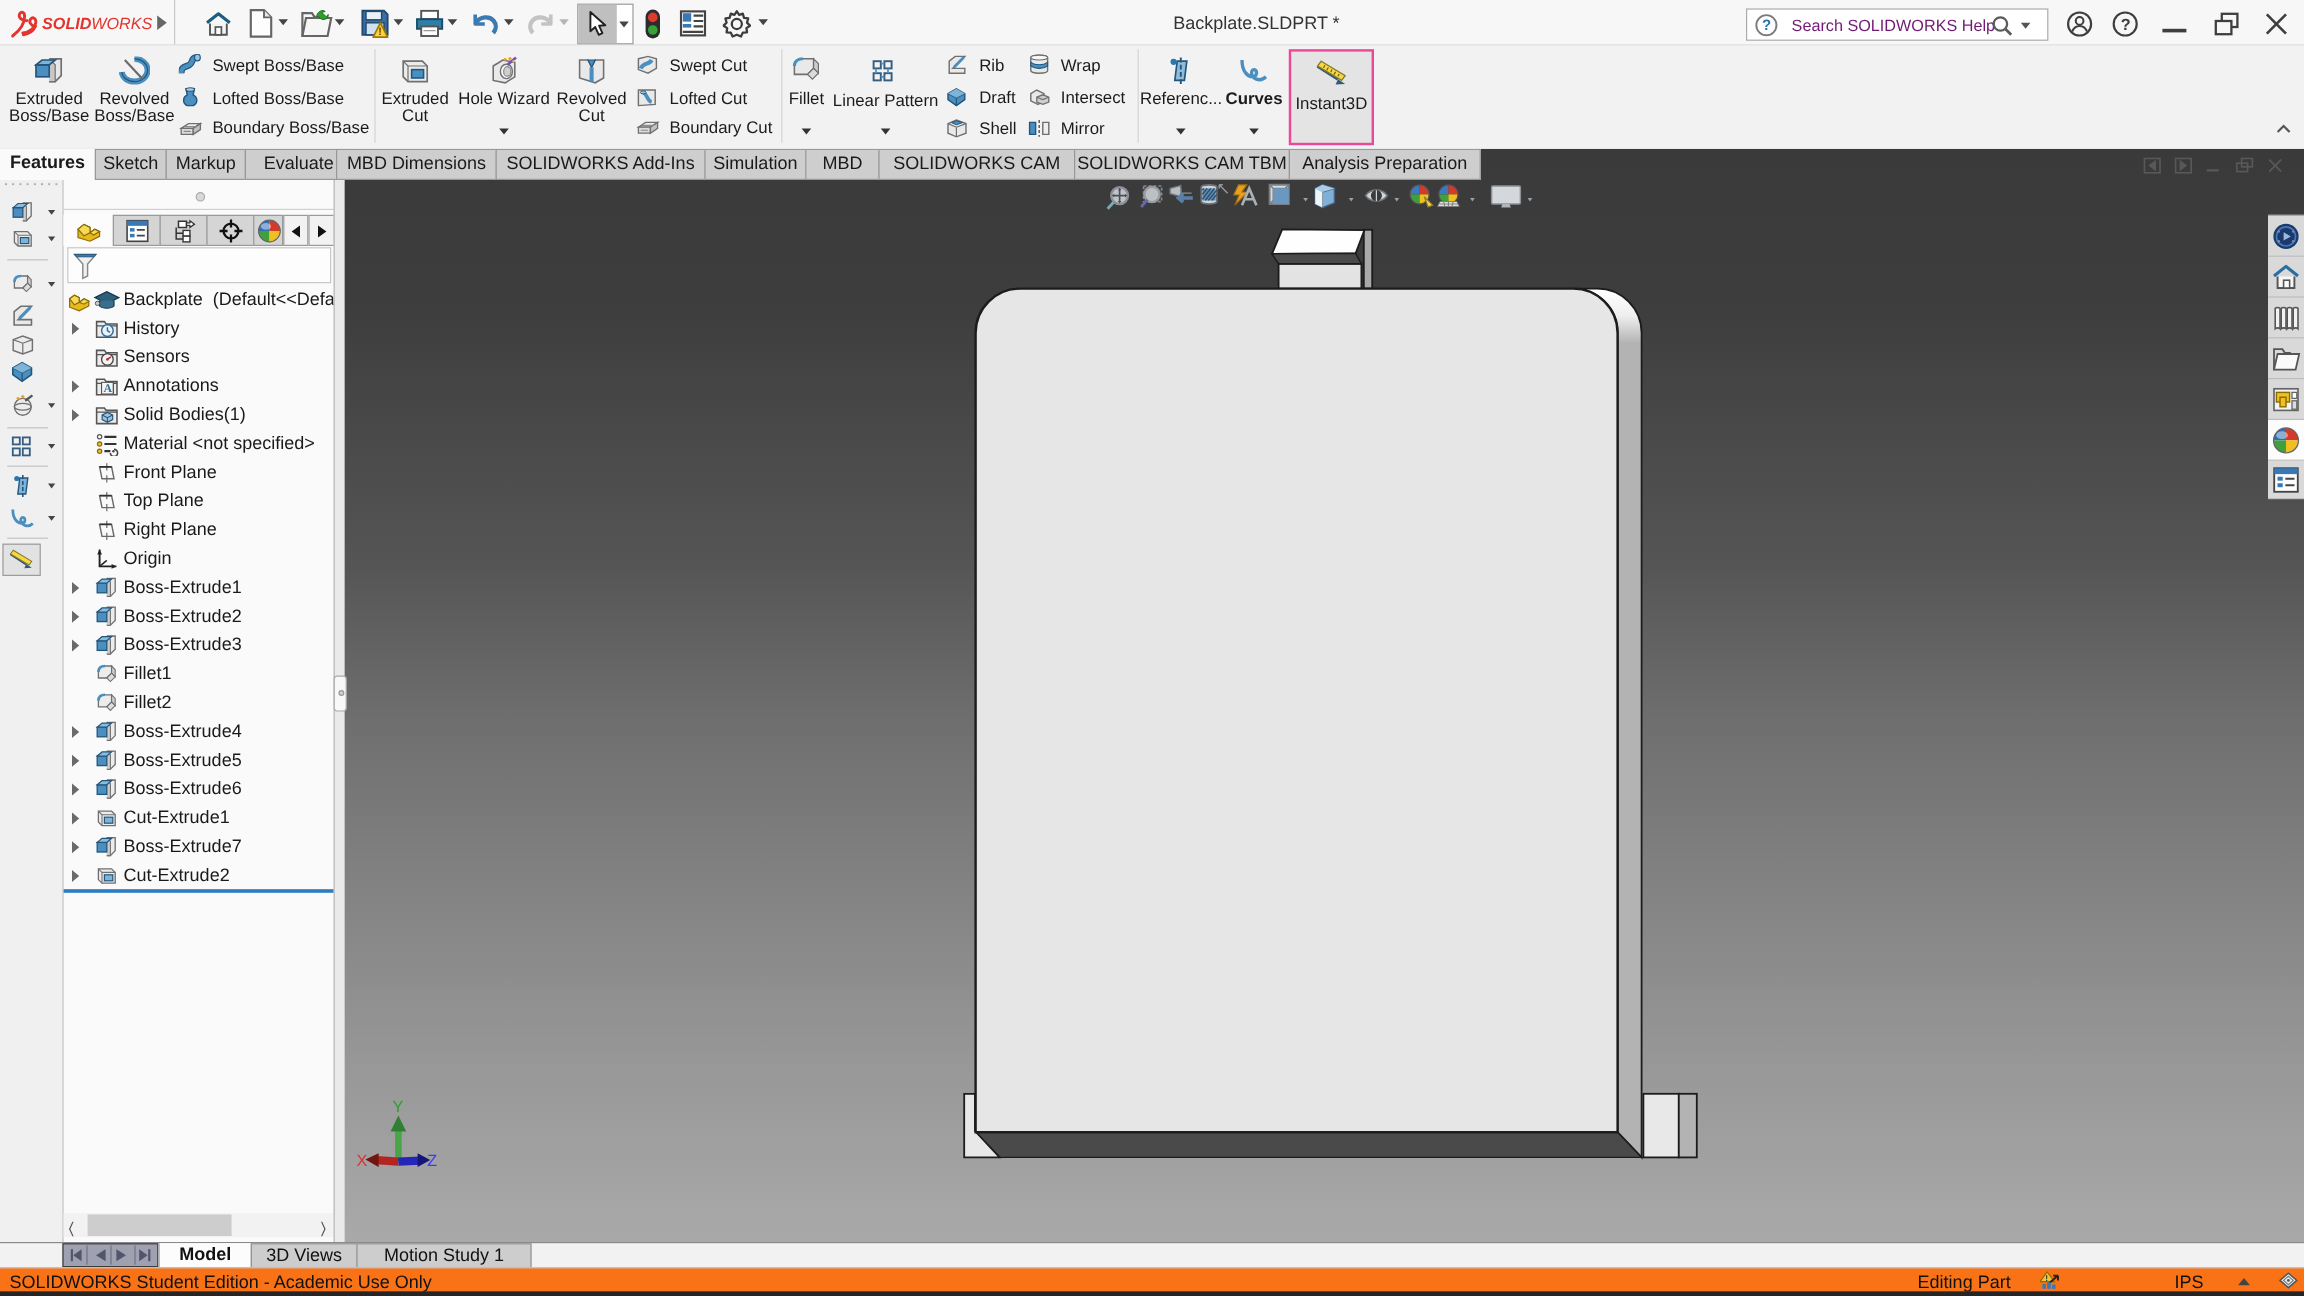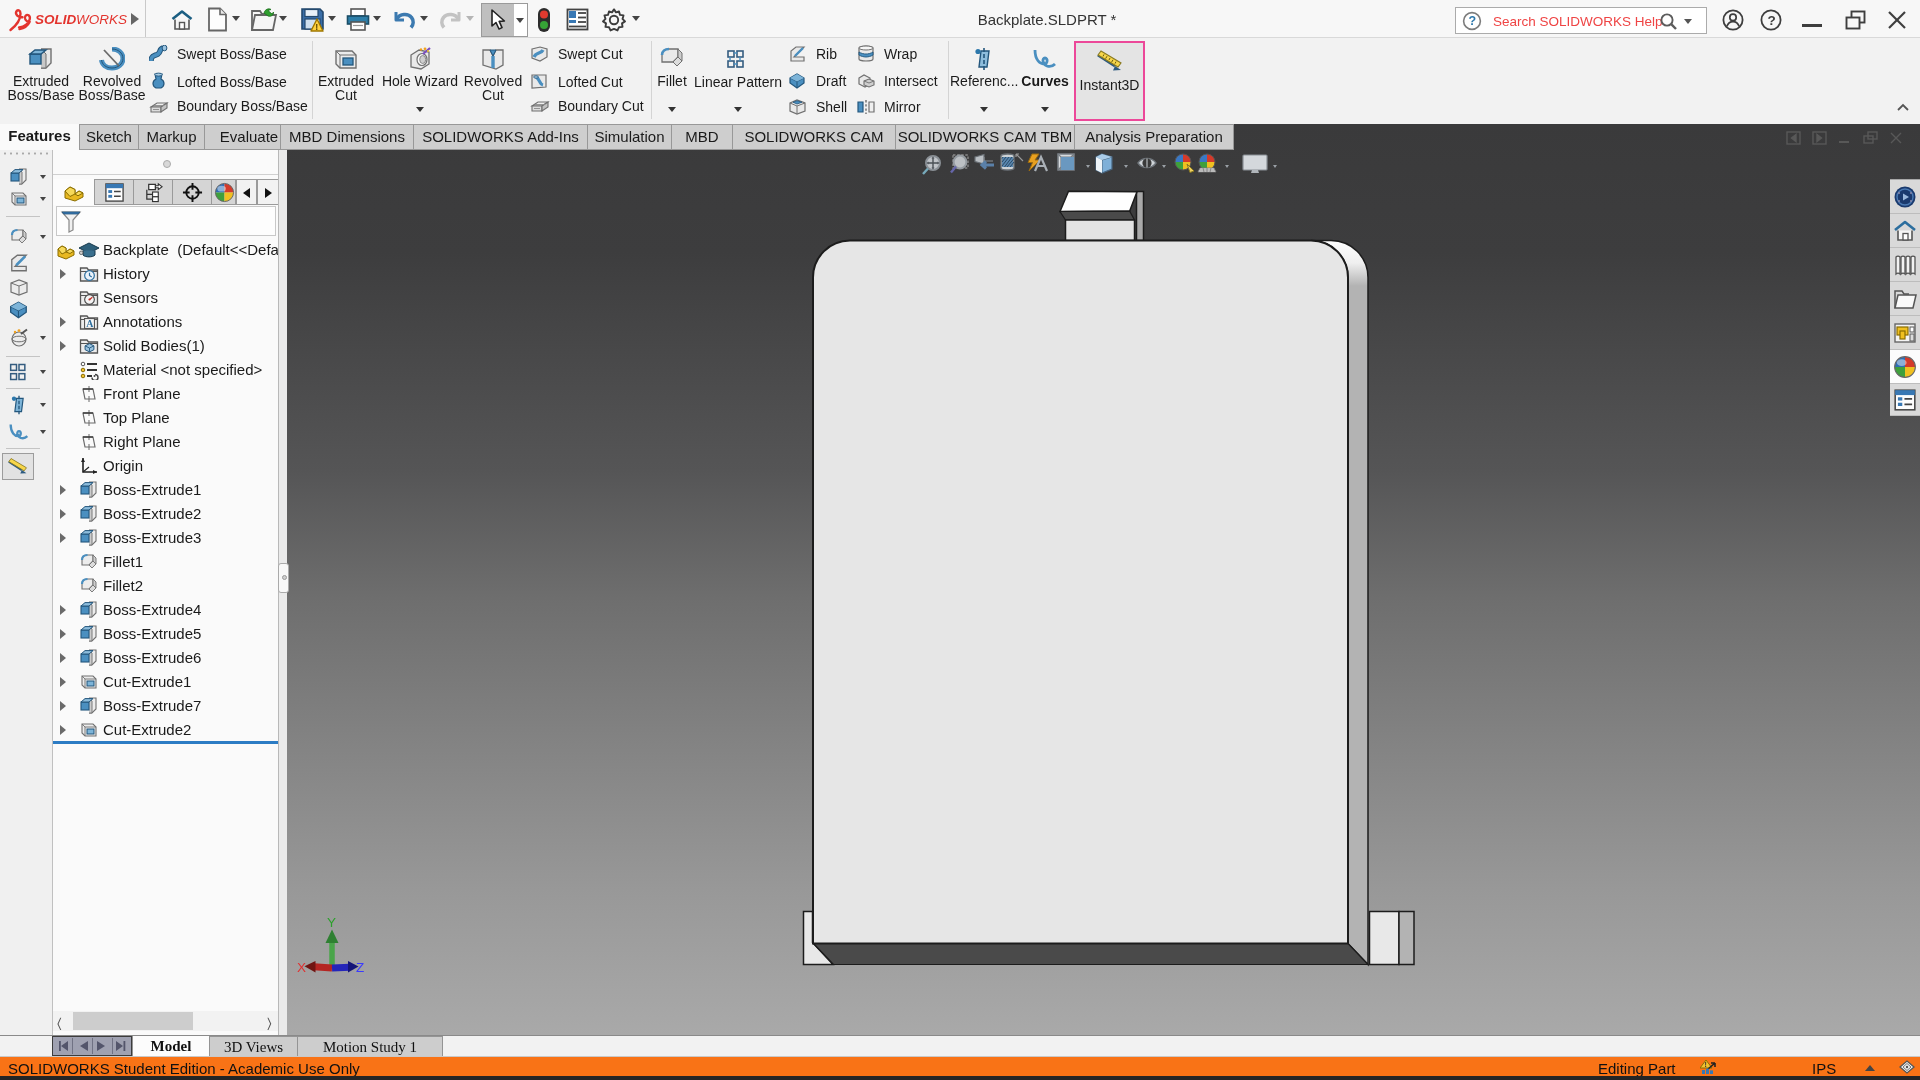--- a/index.html
+++ b/index.html
@@ -6,21 +6,21 @@
 html,body { width:1920px; height:1080px; overflow:hidden; font-family:"Liberation Sans", sans-serif; }
 .abs { position:absolute; }
 #stage { position:relative; width:1920px; height:1080px; background:#f0f0f0; }
 
 
 #titlebar { position:absolute; left:0; top:0; width:1920px; height:38px; background:#f7f7f7; border-bottom:1px solid #d9d9d9; }
 #title { position:absolute; left:947px; top:11px; width:200px; text-align:center; font-size:15px; color:#333; white-space:nowrap; }
 .tbsep { position:absolute; top:0; width:1px; height:37px; background:#c9c9c9; }
 .dd { position:absolute; width:0; height:0; border-left:4px solid transparent; border-right:4px solid transparent; border-top:5px solid #444; }
 #searchbox { position:absolute; left:1455px; top:7px; width:252px; height:27px; background:#fff; border:1px solid #ababab; }
-#searchbox span.ph { position:absolute; left:37px; top:6px; font-size:13.5px; color:#ef4444; white-space:nowrap; }
+#searchbox span.ph { position:absolute; left:37px; top:6px; font-size:13.5px; color:#701a75; white-space:nowrap; }
 
 
 #ribbon { position:absolute; left:0; top:38px; width:1920px; height:86px; background:#f2f2f2; }
 .rsep { position:absolute; top:3px; width:1px; height:78px; background:#d4d4d4; }
 .bigbtn { position:absolute; top:0; text-align:center; }
 .biglabel { font-size:14px; color:#1b1b1b; line-height:13.5px; }
 .smallrow { position:absolute; height:18px; font-size:14px; color:#1b1b1b; white-space:nowrap; }
 
 
 #cmtabs { position:absolute; left:0; top:124px; width:1234px; height:26px; background:#fafafa; }
@@ -33,21 +33,21 @@
 
 #leftpanel { position:absolute; left:0; top:150px; width:287px; height:885px; background:#f0f0f0; }
 #tree { position:absolute; left:52px; top:0; width:226px; height:885px; background:#fafafa; border-left:1px solid #c0c0c0; }
 .trow { position:absolute; left:0; height:24px; width:226px; font-size:15px; color:#1a1a1a; white-space:nowrap; }
 .trow .lbl { position:absolute; left:50px; top:3px; }
 .texp { position:absolute; left:7px; top:7px; width:0; height:0; border-top:5px solid transparent; border-bottom:5px solid transparent; border-left:6px solid #6a6a6a; }
 .ticon { position:absolute; left:26px; top:2px; width:20px; height:20px; }
 
 
 #bottomtabs { position:absolute; left:0; top:1035px; width:1920px; height:21px; background:#f2f2f2; border-top:1px solid #8a8a8a; }
-.btab { position:absolute; top:0; height:21px; border:1px solid #949494; background:#cdcdcd; font-size:15px; color:#111; text-align:center; line-height:20px;font-family:Liberation Serif, serif; }
+.btab { position:absolute; top:0; height:21px; border:1px solid #949494; background:#cdcdcd; font-size:15px; color:#111; text-align:center; line-height:20px; }
 .btab.active { background:#fcfcfc; font-weight:bold; border-top:none; }
 #statusbar { position:absolute; left:0; top:1056px; width:1920px; height:20px; background:#f97316; border-top:1px solid #c9c9c9; font-size:15px; color:#111; }
 #bottomstrip { position:absolute; left:0; top:1076px; width:1920px; height:4px; background:#252525; }
 </style>
 </head>
 <body>
 <div id="stage">
 
   <div id="viewport">
     <svg width="1920" height="911" viewBox="0 124 1920 911" style="position:absolute;left:0;top:0">

